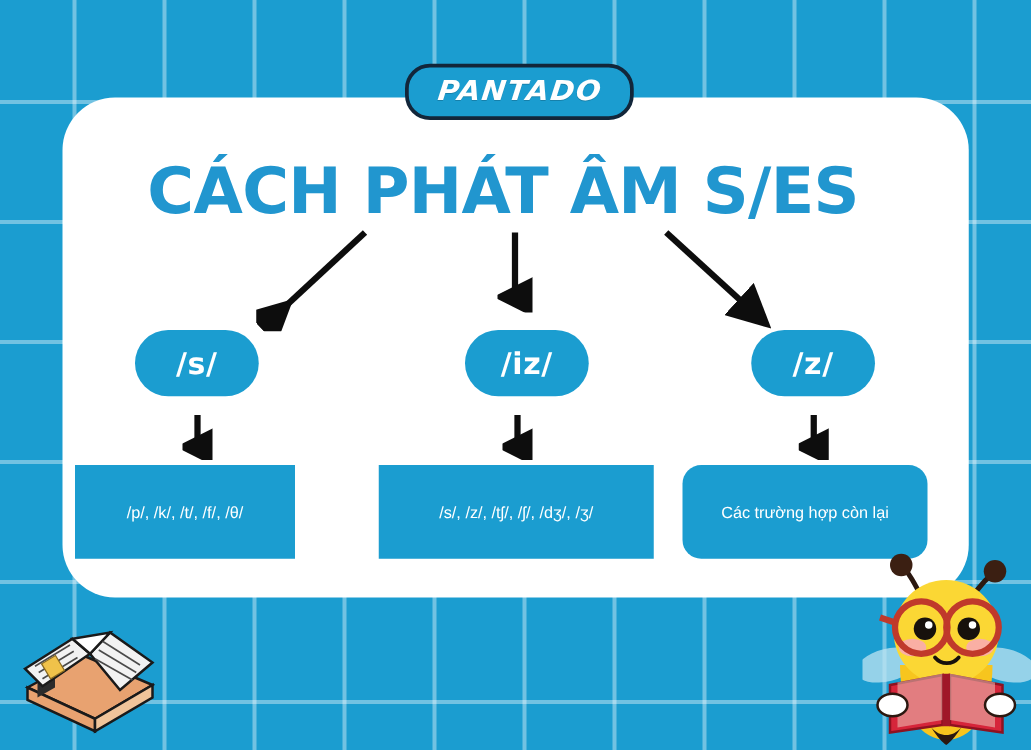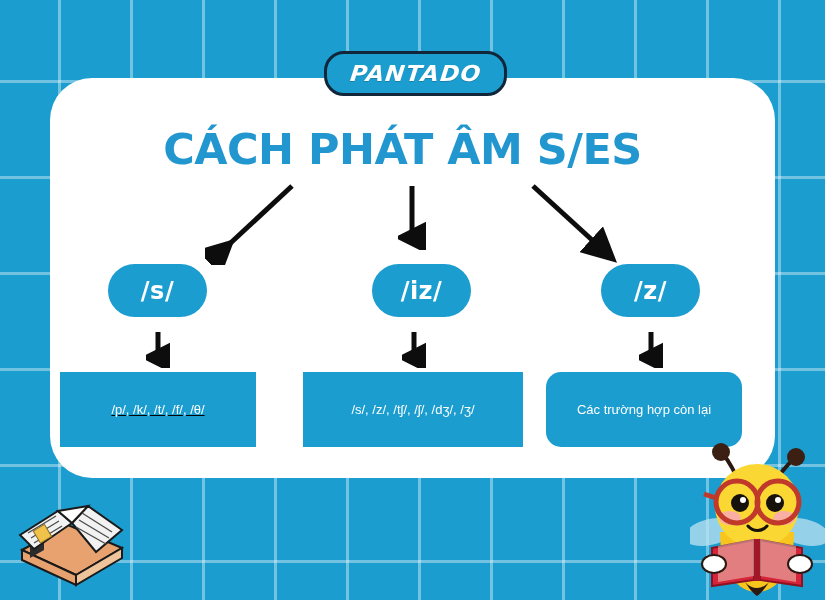--- a/index.html
+++ b/index.html
@@ -42,21 +42,21 @@
     transform:scaleX(1.06) skewX(-6deg);
     font-family:"DejaVu Sans", sans-serif;
     text-shadow:0 1px 0 rgba(0,0,0,.18);
   }
 
   
   #title{
     position:absolute;left:50px;top:124px;width:705px;
     text-align:center;
     color:#2196cf;
-    font-size:43px;font-weight:bold;
+    font-size:51px;font-weight:bold;
     letter-spacing:-0.5px;
     font-family:"DejaVu Sans", sans-serif;
   }
 
   
   .big-arrow{position:absolute;z-index:4;}
   
   .badge{
     position:absolute;height:53px;
     background:#1b9dd0;border-radius:27px;
@@ -73,21 +73,21 @@
   #badge-z{left:601px;top:264px;width:99px;}
 
   
   .infobox{
     position:absolute;top:372px;height:75px;
     background:#1b9dd0;
     display:flex;flex-direction:column;
     align-items:center;justify-content:center;
     z-index:3;
   }
-  #box-s{left:60px;width:196px;text-decoration:underline;}
+  #box-s{left:60px;width:176px;}
   #box-iz{left:303px;width:220px;}
   #box-z{left:546px;width:196px;border-radius:15px;}
   .infobox .line{
     color:#ffffff;font-size:13px;line-height:20px;
     font-family:"Liberation Sans", sans-serif;
     text-align:center;white-space:nowrap;
   }
 
   
   #books{position:absolute;left:10px;top:478px;width:120px;height:110px;z-index:5;}

